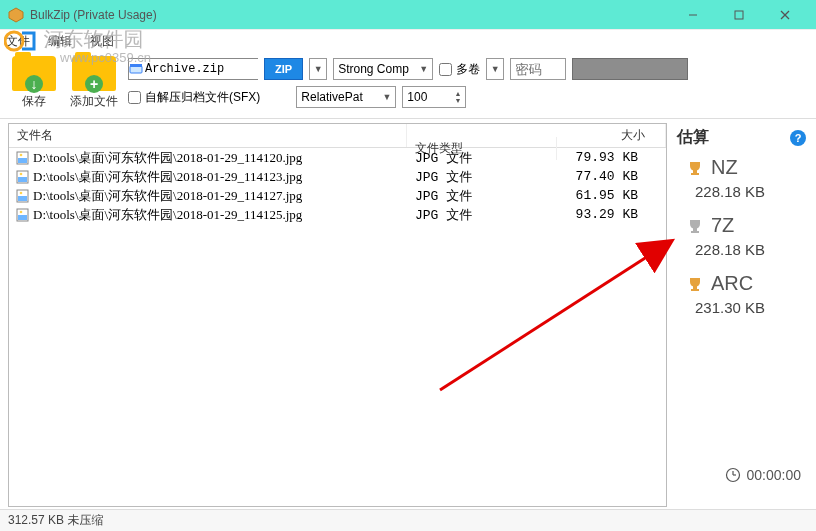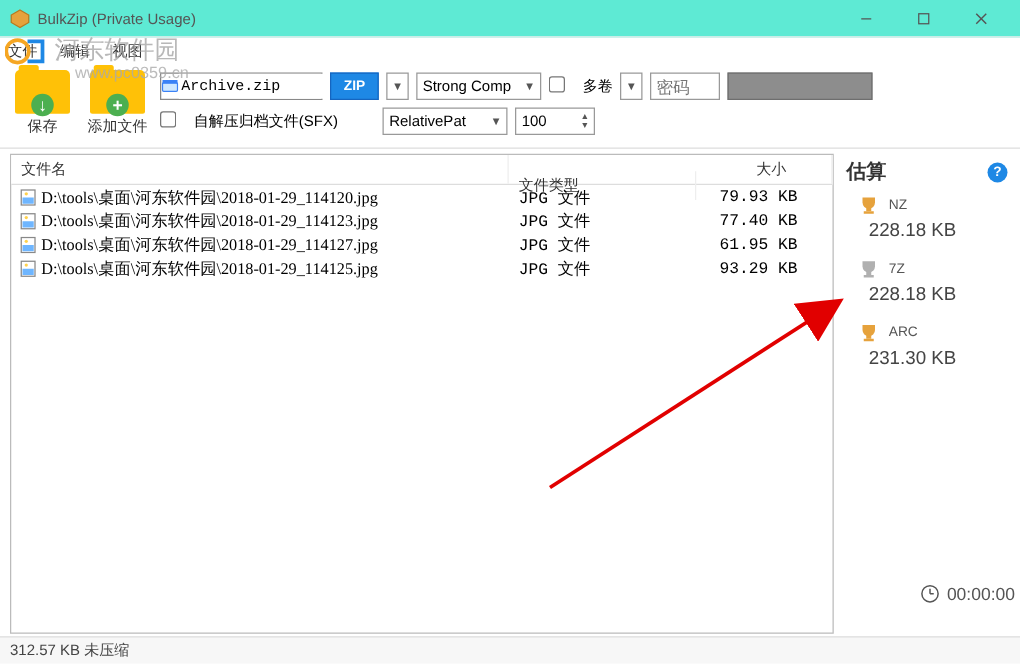--- a/index.html
+++ b/index.html
@@ -24,46 +24,46 @@
   .bigbtn .lbl { font-size: 12px; color: #333; }
   .toolform { flex: 1; display: flex; flex-direction: column; gap: 6px; padding-top: 2px; }
   .row { display: flex; align-items: center; gap: 6px; }
   .fileinput { display: flex; align-items: center; border: 1px solid #888; height: 22px; width: 130px; background: #fff; }
   .fileinput .drive { width: 20px; display: flex; align-items: center; justify-content: center; color: #2b7de9; }
   .fileinput input { border: none; outline: none; flex: 1; height: 100%; font-family: "Courier New", monospace; font-size: 12px; padding: 0 2px; }
   .zipbtn { height: 22px; background: #1e88e5; color: #fff; border: 1px solid #1565c0; padding: 0 10px; font-size: 11px; font-weight: bold; cursor: pointer; }
   .dropbtn { height: 22px; width: 18px; border: 1px solid #999; background: #fff; display: flex; align-items: center; justify-content: center; cursor: pointer; }
   .combo { height: 22px; border: 1px solid #999; background: #fff; display: flex; align-items: center; padding: 0 4px; gap: 4px; cursor: pointer; }
   .combo .car { margin-left: auto; }
-  .chk { display: flex; gap: 14px; }
+  .chk { display: flex; align-items: center; gap: 4px; }
   .chk input { width: 13px; height: 13px; }
   .pwd { height: 22px; width: 56px; border: 1px solid #999; background: #fff; padding: 0 4px; color: #888; }
   .progress { height: 22px; width: 116px; background: #8d8d8d; border: 1px solid #6e6e6e; }
   .spin { height: 22px; width: 64px; border: 1px solid #999; display: flex; align-items: center; justify-content: space-between; padding: 0 4px; background: #fff; }
   .content { display: flex; border-top: 1px solid #ddd; height: 393px; }
   .listpane { flex: 1; border: 1px solid #bbb; margin: 4px 4px 4px 8px; background: #fff; display: flex; flex-direction: column; }
   .listhdr { display: flex; border-bottom: 1px solid #ddd; background: #fff; height: 24px; align-items: center; }
   .col { padding: 0 8px; border-right: 1px solid #eee; color: #333; height: 100%; display: flex; align-items: center; }
   .col.name { width: 398px; }
   .col.type { width: 150px; margin-top: 26px; }
-  .col.size { flex: 1; justify-content: flex-end; padding-right: 36px; }
+  .col.size { flex: 1; justify-content: flex-end; padding-right: 20px; }
   .rows { flex: 1; overflow: auto; font-family: "SimSun", "Courier New", monospace; font-size: 13px; }
   .frow { display: flex; height: 19px; align-items: center; }
   .frow .fico { width: 18px; display: flex; align-items: center; justify-content: center; margin-left: 4px; }
   .frow .fname { width: 376px; padding-left: 2px; white-space: nowrap; overflow: hidden; font-family: Liberation Serif, serif; }
   .frow .ftype { width: 150px; padding-left: 8px; }
   .frow .fsize { flex: 1; text-align: right; padding-right: 28px; }
   .sidebar { width: 145px; padding: 8px 10px 8px 6px; }
   .sidebar h3 { font-size: 16px; font-weight: bold; color: #333; margin-bottom: 6px; display: flex; align-items: center; justify-content: space-between; }
   .helpq { width: 16px; height: 16px; border-radius: 50%; background: #1e88e5; color: #fff; font-size: 11px; display: flex; align-items: center; justify-content: center; font-weight: bold; }
   .est { margin: 8px 0 14px 0; }
-  .est .fmt { display: flex; align-items: center; gap: 8px; font-size: 11px; color: #555; margin-left: 10px; }
+  .est .fmt { display: flex; align-items: center; gap: 8px; font-size: 20px; color: #555; margin-left: 10px; }
   .est .sz { font-size: 15px; color: #444; margin-left: 18px; margin-top: 4px; }
   .trophy { width: 16px; height: 16px; }
-  .timer { position: absolute; bottom: 48px; right: 4px; display: flex; align-items: center; gap: 6px; color: #555; font-size: 14px; margin-top: 48px; }
+  .timer { position: absolute; bottom: 48px; right: 15px; display: flex; align-items: center; gap: 6px; color: #555; font-size: 14px; margin-top: 48px; }
   .statusbar { position: absolute; bottom: 0; left: 0; right: 0; height: 22px; border-top: 1px solid #ddd; background: #f7f7f7; display: flex; align-items: center; padding: 0 8px; font-size: 12px; color: #444; }
   .arrow { position: absolute; pointer-events: none; z-index: 20; }
   .caret { font-size: 9px; color: #555; }
 </style>
 </head>
 <body>
 
 <div class="titlebar">
   <svg class="appicon" viewBox="0 0 16 16">
       <polygon points="8,1 15,5 15,11 8,15 1,11 1,5" fill="#e6a23c" stroke="#b9791f"></polygon>

